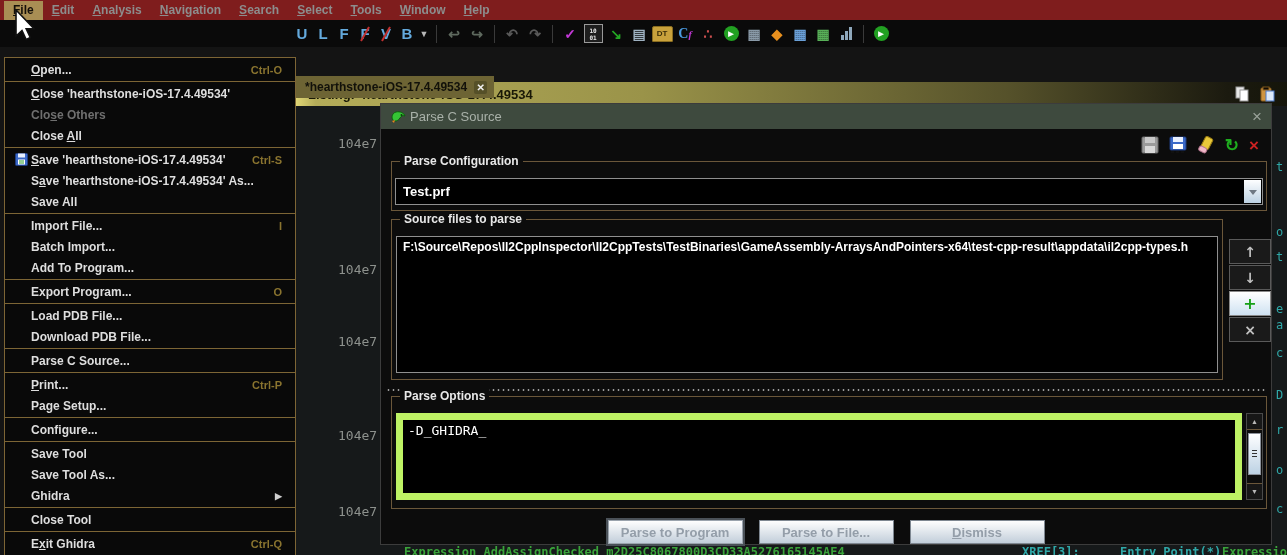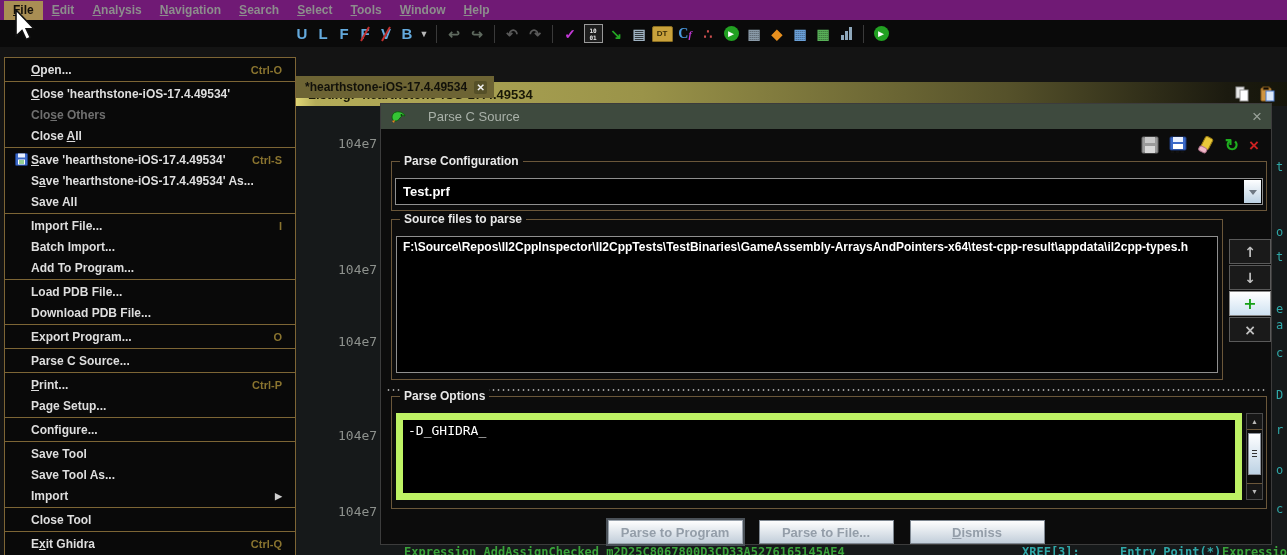--- a/index.html
+++ b/index.html
@@ -1,21 +1,21 @@
 <!DOCTYPE html>
 <html><head>
 <meta charset="utf-8">
 <style>
   html,body{margin:0;padding:0;background:#000;}
   .app{position:relative;width:1287px;height:555px;background:#141414;overflow:hidden;
        font-family:"Liberation Sans",sans-serif;-webkit-font-smoothing:antialiased;}
   u{text-decoration:underline;}
 
   
-  .menubar{position:absolute;left:0;top:0;width:100%;height:20px;background:#701a75;
+  .menubar{position:absolute;left:0;top:0;width:100%;height:20px;background:#7f1d1d;
            display:flex;align-items:center;padding-left:4px;box-sizing:border-box;z-index:5;}
   .mb-item{padding:2px 9px 3px;font:bold 12px "Liberation Sans",sans-serif;color:#8d8d8d;}
   .mb-item.active{background:#a98e54;color:#15100a;}
 
   
   .toolbar{position:absolute;left:0;top:20px;width:100%;height:27px;background:#0a0a0a;
            display:flex;align-items:center;padding-left:292px;box-sizing:border-box;gap:1px;z-index:1;}
   .tb{width:22px;height:22px;display:flex;align-items:center;justify-content:center;
       font-weight:bold;font-size:14px;position:relative;flex:none;}
   .tb.letter{color:#64aadd;font-size:15px;width:20px;}
@@ -72,21 +72,21 @@
   .menu-item.disabled .mi-label{color:#6f6f6f;}
   .mi-shortcut{margin-left:auto;font:bold 11px "Liberation Sans",sans-serif;color:#8a742f;padding-left:12px;}
   .mi-shortcut.submenu-arrow{color:#cfcfcf;font-size:9px;}
 
   
   .cursor{position:absolute;left:14px;top:9px;z-index:40;}
 
   
   .dialog{position:absolute;left:380px;top:103px;width:892px;height:442px;background:#0c0c0c;
       border:1px solid #3c3c3c;box-sizing:border-box;z-index:10;}
-  .dlg-title{height:25px;background:#3e4a3e;display:flex;align-items:center;padding:0 9px;gap:21px;}
+  .dlg-title{height:25px;background:#3e4a3e;display:flex;align-items:center;padding:0 9px;gap:3px;}
   .dlg-title-label{font:13px "Liberation Sans",sans-serif;color:#a9b1a9;}
   .dlg-close{margin-left:auto;color:#99a199;font-size:17px;line-height:1;}
   .dlg-toolbar{position:absolute;top:31px;right:12px;display:flex;gap:10px;align-items:center;height:20px;}
   .dt-refresh{color:#1fae1f;font-size:17px;font-weight:bold;line-height:1;}
   .dt-delete{color:#cc2222;font-size:17px;font-weight:bold;line-height:1;}
 
   .group{position:absolute;border:1px solid #6b573a;box-sizing:border-box;}
   .group-label{position:absolute;top:-8px;left:8px;background:#0c0c0c;padding:0 4px;
       font:bold 12px "Liberation Sans",sans-serif;color:#e8e8e8;}
   .g-config{left:10px;top:57px;width:876px;height:50px;}
@@ -384,39 +384,39 @@
         </div>
         <div class="menu-item">
           <span class="mi-icon"></span>
           <span class="mi-label">Add To Program...</span>
           <span class="mi-shortcut"></span>
         </div>
       </div>
       <div class="menu-section">
         <div class="menu-item">
           <span class="mi-icon"></span>
-          <span class="mi-label">Load PDB File...</span>
-          <span class="mi-shortcut"></span>
-        </div>
-        <div class="menu-item">
-          <span class="mi-icon"></span>
-          <span class="mi-label">Download PDB File...</span>
-          <span class="mi-shortcut"></span>
-        </div>
-      </div>
-      <div class="menu-section">
-        <div class="menu-item">
-          <span class="mi-icon"></span>
           <span class="mi-label">Export Program...</span>
           <span class="mi-shortcut">O</span>
         </div>
       </div>
       <div class="menu-section">
         <div class="menu-item">
           <span class="mi-icon"></span>
+          <span class="mi-label">Load PDB File...</span>
+          <span class="mi-shortcut"></span>
+        </div>
+        <div class="menu-item">
+          <span class="mi-icon"></span>
+          <span class="mi-label">Download PDB File...</span>
+          <span class="mi-shortcut"></span>
+        </div>
+      </div>
+      <div class="menu-section">
+        <div class="menu-item">
+          <span class="mi-icon"></span>
           <span class="mi-label">Parse C Source...</span>
           <span class="mi-shortcut"></span>
         </div>
       </div>
       <div class="menu-section">
         <div class="menu-item">
           <span class="mi-icon"></span>
           <span class="mi-label"><u>P</u>rint...</span>
           <span class="mi-shortcut">Ctrl-P</span>
         </div>
@@ -439,21 +439,21 @@
           <span class="mi-label">Save Tool</span>
           <span class="mi-shortcut"></span>
         </div>
         <div class="menu-item">
           <span class="mi-icon"></span>
           <span class="mi-label">Save Tool As...</span>
           <span class="mi-shortcut"></span>
         </div>
         <div class="menu-item">
           <span class="mi-icon"></span>
-          <span class="mi-label">Import</span>
+          <span class="mi-label">Ghidra</span>
           <span class="mi-shortcut submenu-arrow">▶</span>
         </div>
       </div>
       <div class="menu-section">
         <div class="menu-item">
           <span class="mi-icon"></span>
           <span class="mi-label">Close Tool</span>
           <span class="mi-shortcut"></span>
         </div>
       </div>

